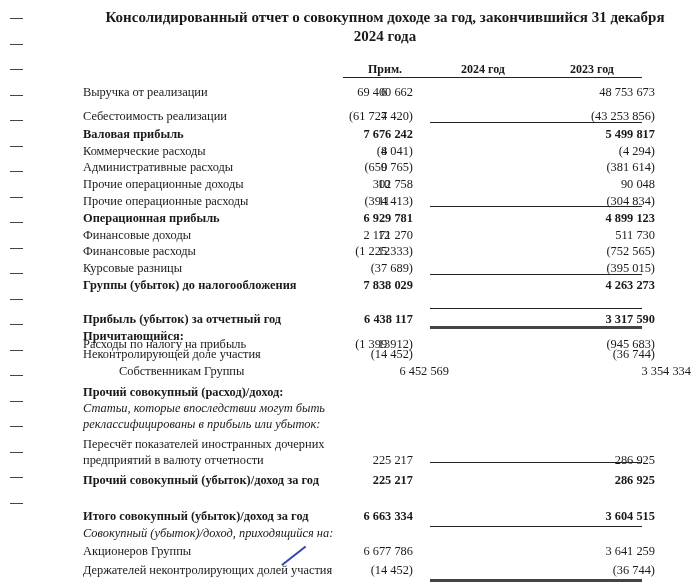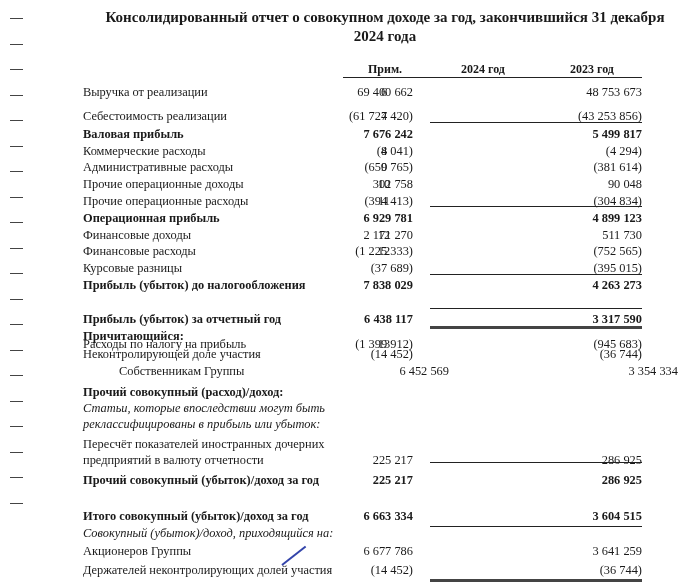--- a/index.html
+++ b/index.html
@@ -8,21 +8,21 @@
   .margin-marks { position: absolute; left: 10px; top: 0; width: 14px; height: 585px; }
   .margin-mark { position: absolute; left: 0; width: 13px; height: 1px; background: #444; }
   .title { position: absolute; left: 60px; top: 8px; width: 650px; text-align: center;
            font-weight: bold; font-size: 15px; line-height: 19px; }
   .hdr { position: absolute; top: 62px; font-weight: bold; font-size: 12px; }
   .hdr-rule { position: absolute; left: 343px; top: 77px; width: 299px; height: 1px; background: #222; }
   .row { position: absolute; left: 0; width: 700px; height: 17px; line-height: 17px; }
   .lbl { position: absolute; left: 83px; white-space: nowrap; }
   .note { position: absolute; left: 378px; width: 40px; text-align: center; margin-left: -14px; }
   .v24 { position: absolute; right: 287px; text-align: right; white-space: nowrap; }
-  .v23 { position: absolute; right: 58px; text-align: left; white-space: nowrap; }
+  .v23 { position: absolute; right: 45px; text-align: left; white-space: nowrap; }
   .bold { font-weight: bold; }
   .ital { font-style: italic; }
   .rule { position: absolute; left: 430px; width: 212px; height: 1px; background: #222; }
   .rule.double { height: 3px; background: #444; }
   .sig { position: absolute; left: 282px; top: 564px; width: 30px; height: 2px; background: #3344aa;
          transform: rotate(-38deg); transform-origin: left center; }
 </style>
 </head>
 <body>
 
@@ -120,21 +120,21 @@
       <span class="v24">(1 225 333)</span>
       <span class="v23">(752 565)</span>
     </div>
     <div class="row" style="top: 260px;">
       <span class="lbl">Курсовые разницы</span>
       <span class="v24">(37 689)</span>
       <span class="v23">(395 015)</span>
     </div>
     <div class="rule" style="top: 274px;"></div>
     <div class="row" style="top: 277px;">
-      <span class="lbl bold">Прибыль (убыток) до налогообложения</span>
+      <span class="lbl bold">Группы (убыток) до налогообложения</span>
       <span class="v24 bold">7 838 029</span>
       <span class="v23 bold">4 263 273</span>
     </div>
     <div class="row" style="top: 294px; margin-top: 42px;">
       <span class="lbl">Расходы по налогу на прибыль</span>
       <span class="note">13</span>
       <span class="v24">(1 399 912)</span>
       <span class="v23">(945 683)</span>
     </div>
     <div class="rule" style="top: 308px;"></div>

